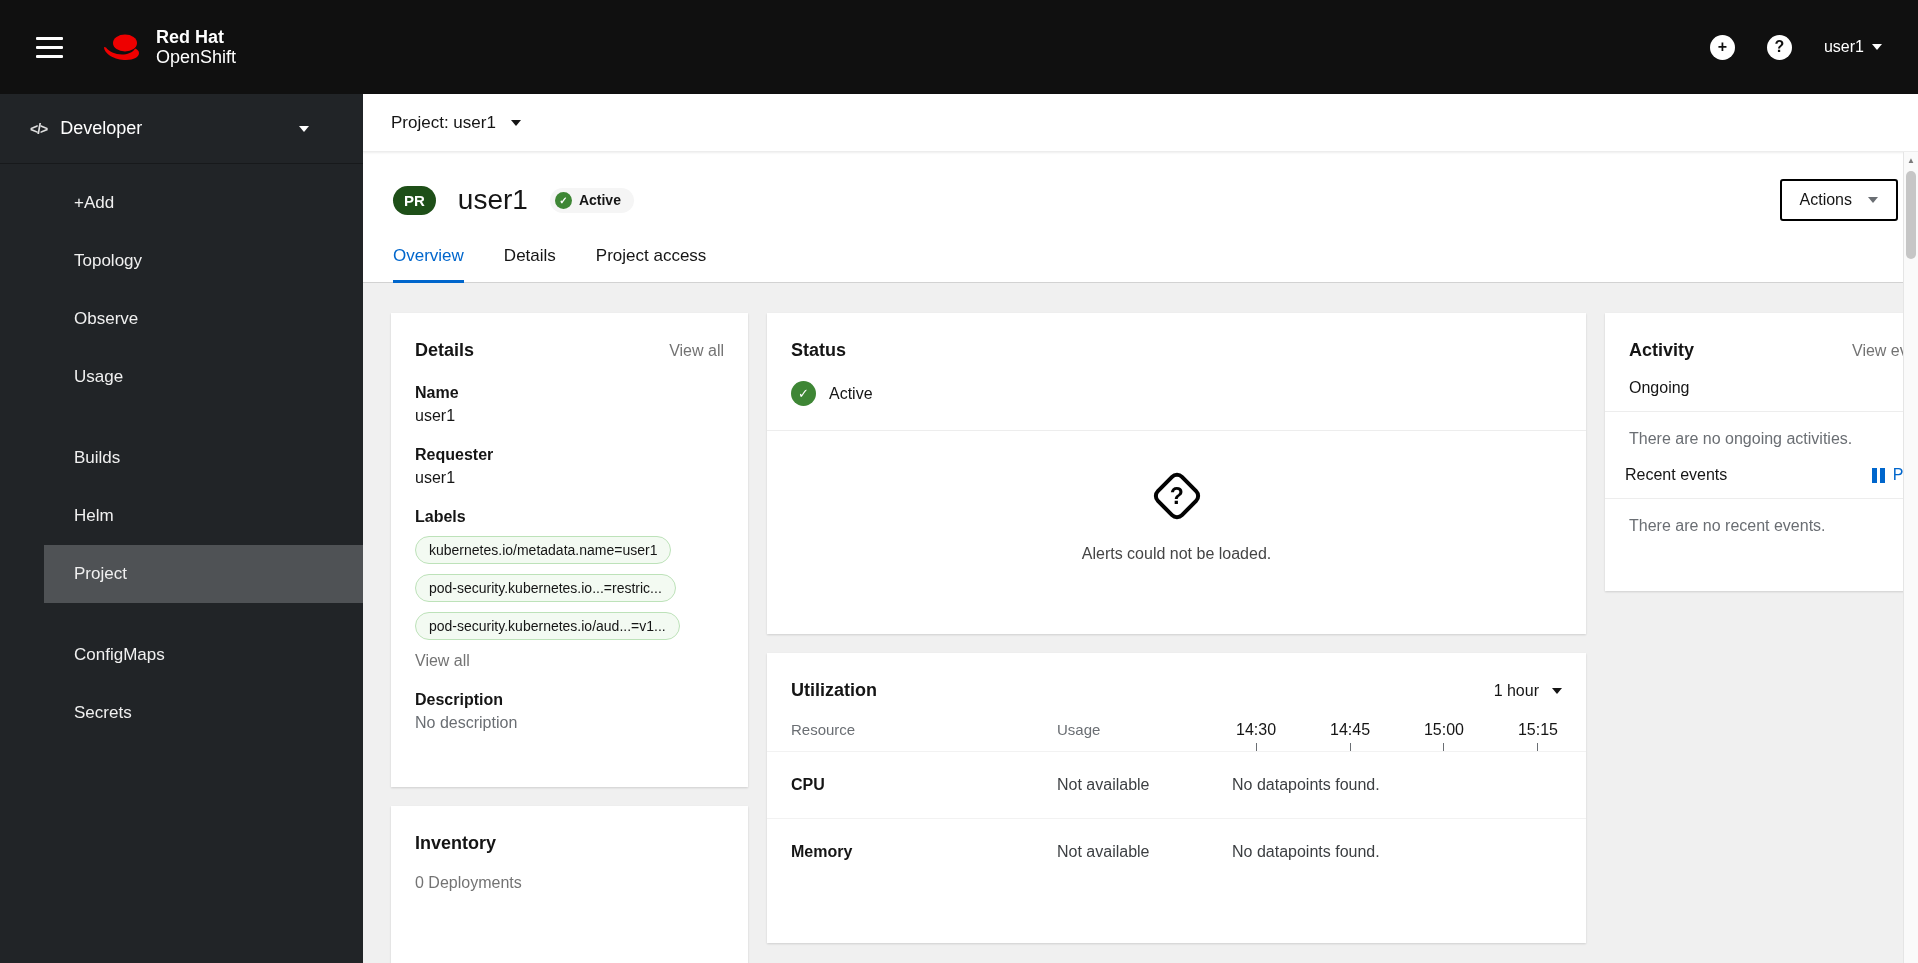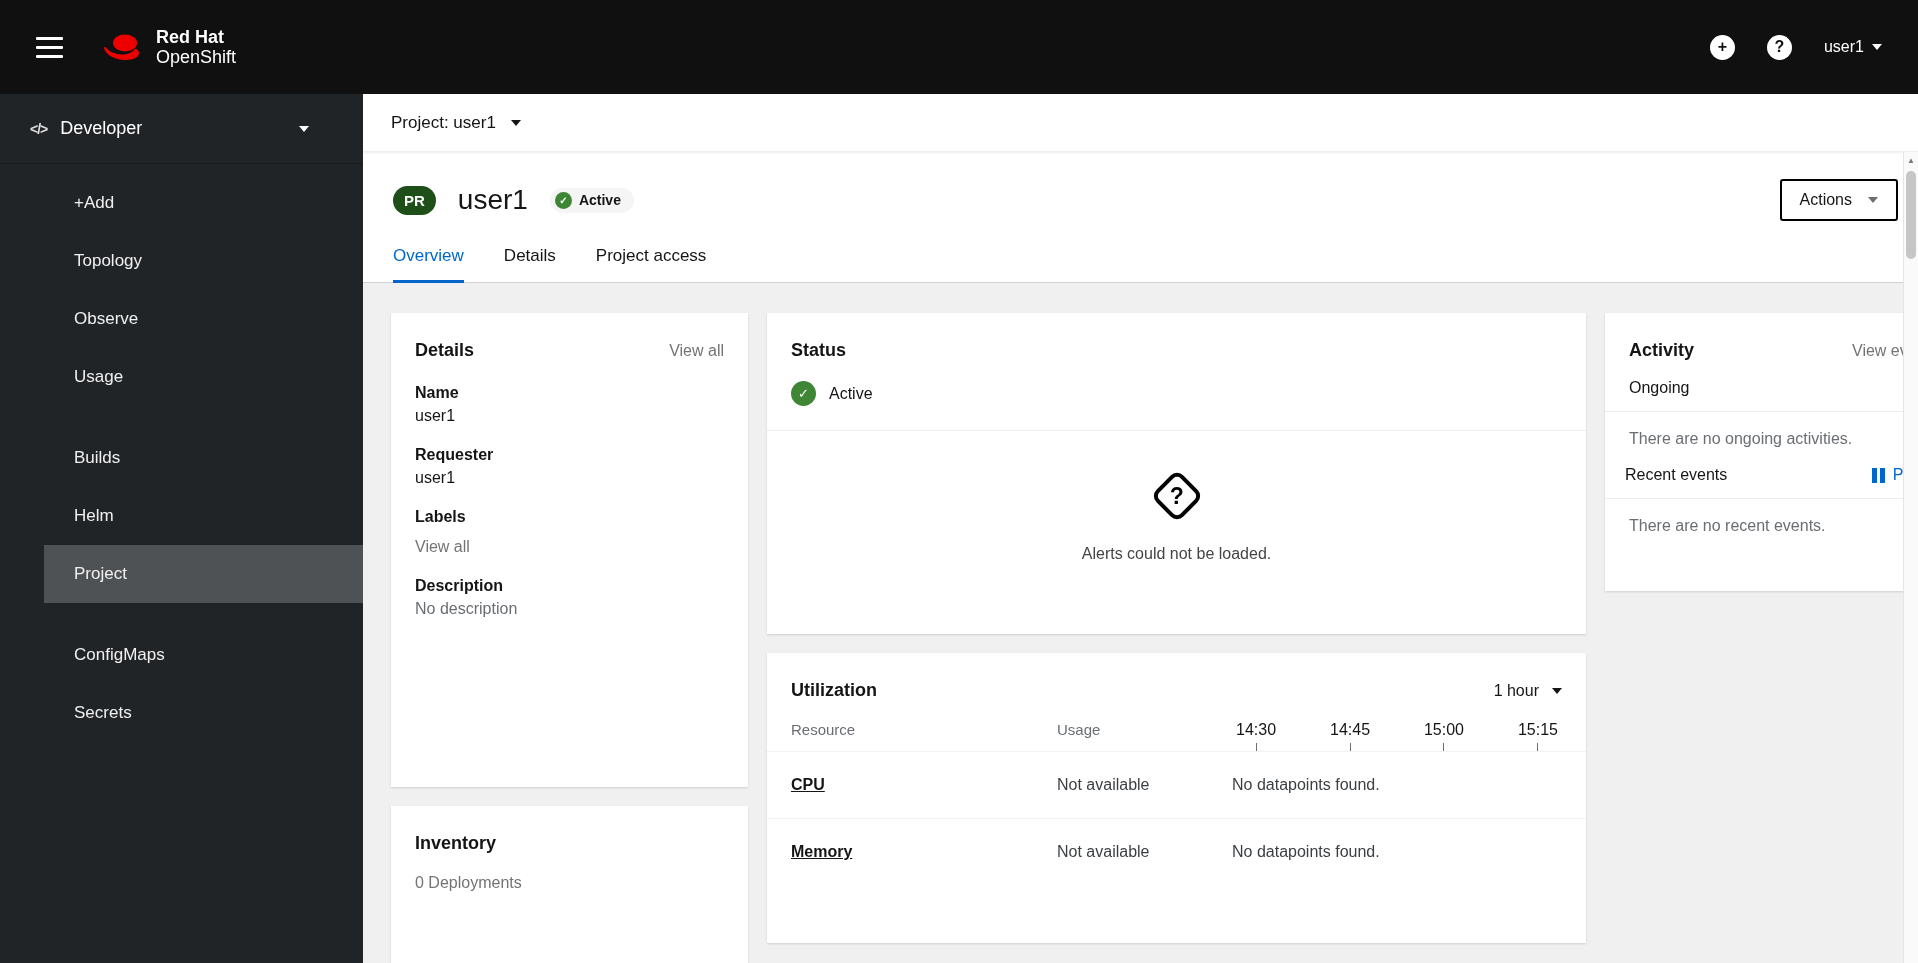--- a/index.html
+++ b/index.html
@@ -90,21 +90,21 @@
   .util-cols { display:flex; align-items:flex-start; padding:0 24px; margin-top:20px; }
   .col-resource { width:266px; flex-shrink:0; }
   .col-usage { width:175px; flex-shrink:0; }
   .col-chart { flex:1; min-width:0; }
   .muted-sm { color:#6a6e73; font-size:15px; }
   .times { display:flex; justify-content:space-between; padding:0 4px; }
   .time { display:flex; flex-direction:column; align-items:center; font-size:16px; gap:4px; }
   .tick { width:1px; height:8px; background:#6a6e73; }
   .util-row { display:flex; align-items:center; padding:24px 24px; border-top:1px solid #f2f2f2; font-size:16px; }
   .util-row:first-of-type { border-top:none; margin-top:6px; }
-  .res-name { font-weight:700;text-decoration:underline; }
+  .res-name { font-weight:700; }
   .usage-val, .chart-msg { color:#3c3f42; }
 
   
   .activity-card { min-height:278px; }
   .sub-head { padding:0 24px; font-size:16px; color:#151515; }
   .sub-head.row { display:flex; align-items:center; justify-content:space-between;padding-left:20px; }
   .mt18 { margin-top:18px; }
   .mb14 { margin-bottom:14px; }
   .empty-text { padding:18px 24px; font-size:16px; color:#6a6e73; }
   .pause-btn { display:flex; align-items:center; gap:8px; color:#0066cc; font-size:16px; }
@@ -231,20 +231,25 @@
             <div class="card-head">
               <h2>Details</h2>
               <a class="link">View all</a>
             </div>
             <div class="details-body">
               <div class="dt">Name</div>
               <div class="dd">user1</div>
               <div class="dt">Requester</div>
               <div class="dd">user1</div>
               <div class="dt">Labels</div>
+              <div class="labels-list">
+                <span class="label-pill">kubernetes.io/metadata.name=user1</span>
+                <span class="label-pill">pod-security.kubernetes.io...=restric...</span>
+                <span class="label-pill">pod-security.kubernetes.io/aud...=v1...</span>
+              </div>
               <a class="link labels-view-all">View all</a>
               <div class="dt">Description</div>
               <div class="dd muted">No description</div>
             </div>
           </section>
 
           <section class="card inventory-card">
             <div class="card-head">
               <h2>Inventory</h2>
             </div>

